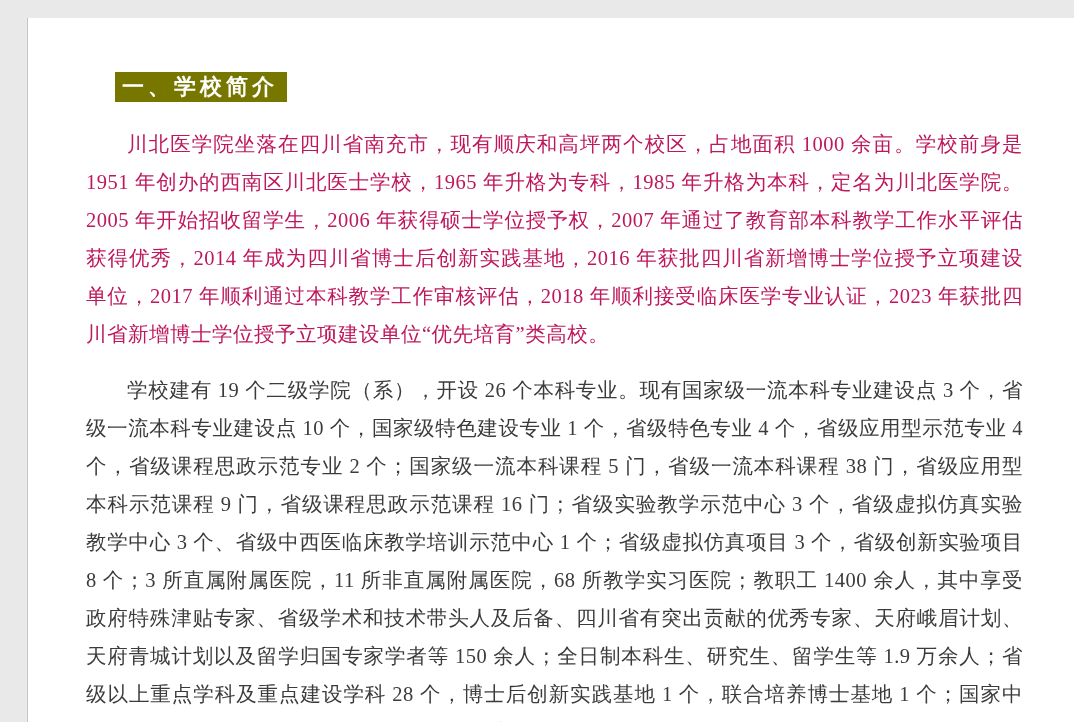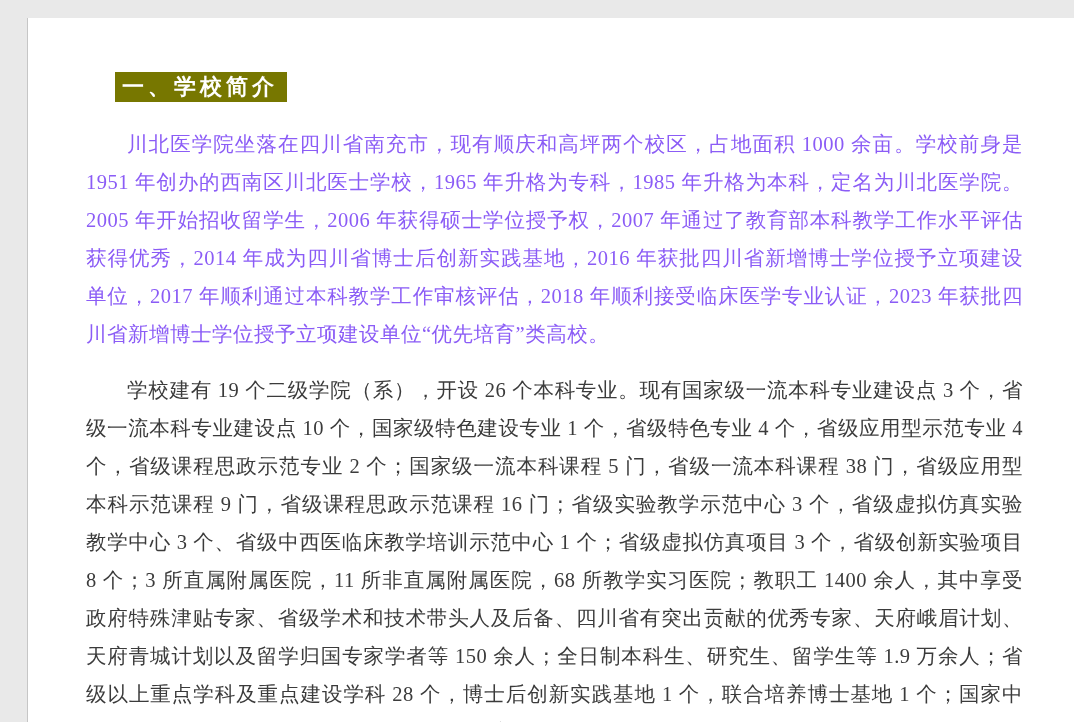--- a/index.html
+++ b/index.html
@@ -48,19 +48,19 @@
 </style>
 </head>
 <body>
 
 <div class="doc-canvas">
   <div class="doc-page">
     <div class="page-inner">
 
       <span class="section-heading" style="background-color: rgb(119, 119, 0); color: rgb(255, 255, 255);">一、学校简介</span>
 
-      <p class="body-paragraph" style="color: #8b5cf6;">川北医学院坐落在四川省南充市，现有顺庆和高坪两个校区，占地面积 1000 余亩。学校前身是 1951 年创办的西南区川北医士学校，1965 年升格为专科，1985 年升格为本科，定名为川北医学院。2005 年开始招收留学生，2006 年获得硕士学位授予权，2007 年通过了教育部本科教学工作水平评估获得优秀，2014 年成为四川省博士后创新实践基地，2016 年获批四川省新增博士学位授予立项建设单位，2017 年顺利通过本科教学工作审核评估，2018 年顺利接受临床医学专业认证，2023 年获批四川省新增博士学位授予立项建设单位“优先培育”类高校。</p>
+      <p class="body-paragraph" style="color: #be185d;">川北医学院坐落在四川省南充市，现有顺庆和高坪两个校区，占地面积 1000 余亩。学校前身是 1951 年创办的西南区川北医士学校，1965 年升格为专科，1985 年升格为本科，定名为川北医学院。2005 年开始招收留学生，2006 年获得硕士学位授予权，2007 年通过了教育部本科教学工作水平评估获得优秀，2014 年成为四川省博士后创新实践基地，2016 年获批四川省新增博士学位授予立项建设单位，2017 年顺利通过本科教学工作审核评估，2018 年顺利接受临床医学专业认证，2023 年获批四川省新增博士学位授予立项建设单位“优先培育”类高校。</p>
 
       <p class="body-paragraph" style="color: rgb(59, 59, 59);">学校建有 19 个二级学院（系），开设 26 个本科专业。现有国家级一流本科专业建设点 3 个，省级一流本科专业建设点 10 个，国家级特色建设专业 1 个，省级特色专业 4 个，省级应用型示范专业 4 个，省级课程思政示范专业 2 个；国家级一流本科课程 5 门，省级一流本科课程 38 门，省级应用型本科示范课程 9 门，省级课程思政示范课程 16 门；省级实验教学示范中心 3 个，省级虚拟仿真实验教学中心 3 个、省级中西医临床教学培训示范中心 1 个；省级虚拟仿真项目 3 个，省级创新实验项目 8 个；3 所直属附属医院，11 所非直属附属医院，68 所教学实习医院；教职工 1400 余人，其中享受政府特殊津贴专家、省级学术和技术带头人及后备、四川省有突出贡献的优秀专家、天府峨眉计划、天府青城计划以及留学归国专家学者等 150 余人；全日制本科生、研究生、留学生等 1.9 万余人；省级以上重点学科及重点建设学科 28 个，博士后创新实践基地 1 个，联合培养博士基地 1 个；国家中医药管理局重点学科、省重点学科、省卫健委医学重点学科以及重点建</p>
 
     </div>
   </div>
 </div>
 
 </body></html>

